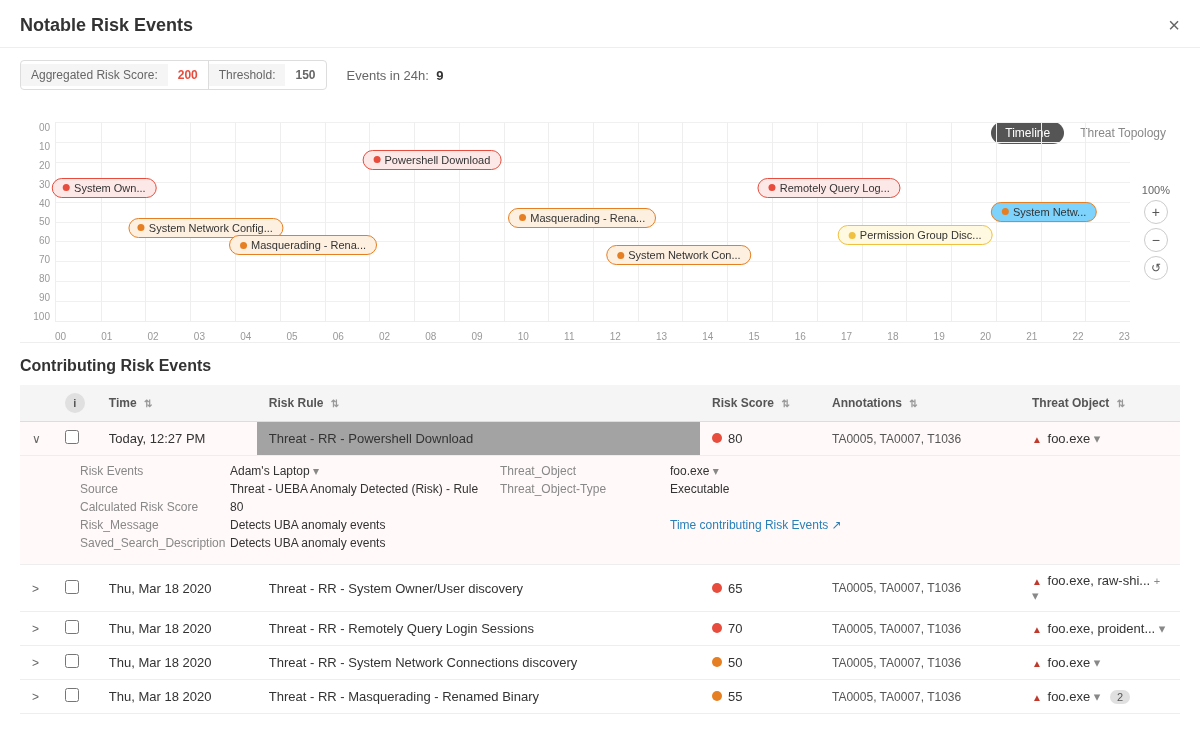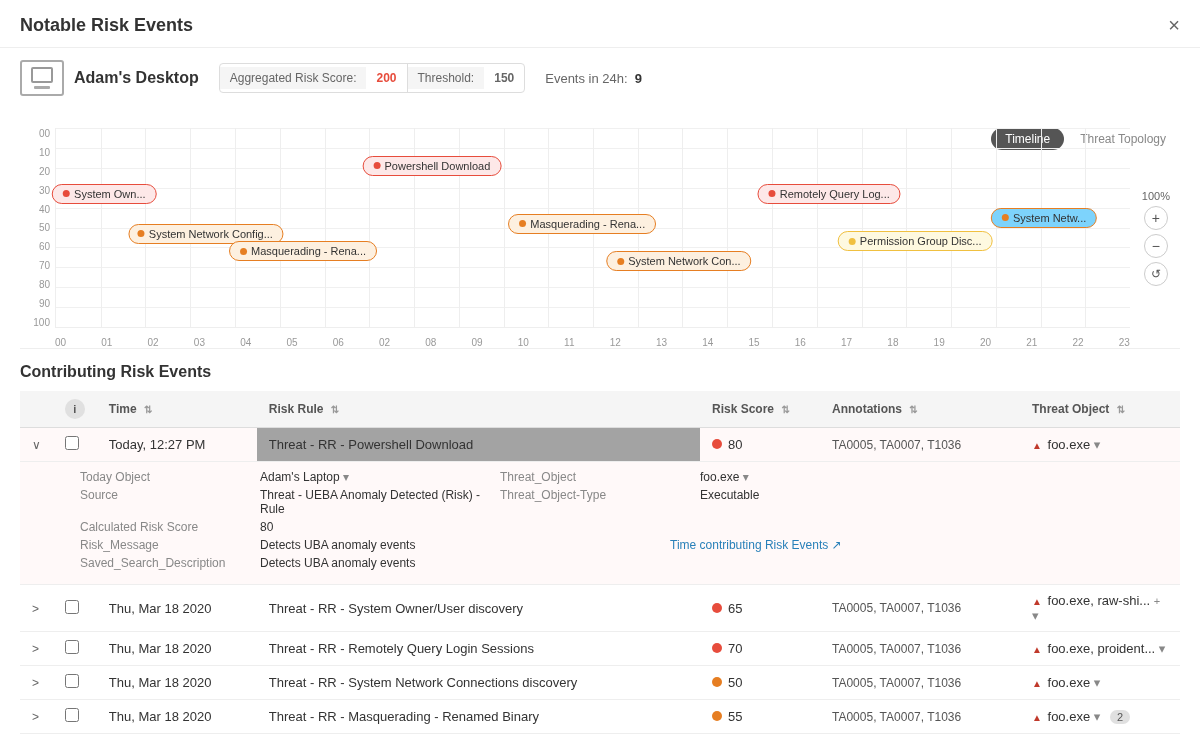--- a/index.html
+++ b/index.html
@@ -51,47 +51,41 @@
     tr.detail-row td { background: #fff9f9; padding: 6px 12px; }
     .expand-btn { cursor: pointer; background: none; border: none; font-size: 12px; color: #666; }
     .checkbox { width: 14px; height: 14px; cursor: pointer; }
     .risk-dot { display: inline-block; width: 10px; height: 10px; border-radius: 50%; margin-right: 6px; }
     .annotations-text { font-size: 12px; color: #555; }
     .threat-obj-link { color: #333; font-weight: 500; text-decoration: none; }
     .threat-icon { color: #c0392b; font-size: 10px; margin-right: 2px; }
     .info-btn { width: 20px; height: 20px; border-radius: 50%; background: #e0e0e0; display: inline-flex; align-items: center; justify-content: center; font-size: 11px; font-weight: 700; cursor: pointer; color: #555; }
     .detail-grid { display: grid; grid-template-columns: 140px 260px 160px auto; gap: 4px 10px; }
     .detail-label { color: #888; font-size: 12px; }
-    .detail-value { font-size: 12px; color: #333; margin-left: 30px; }
+    .detail-value { font-size: 12px; color: #333; }
     .link-blue { color: #2980b9; text-decoration: none; font-size: 12px; }
     .col-expand { width: 30px; }
     .col-check { width: 30px; }
     .col-time { width: 160px; }
     .col-score { width: 120px; }
     .col-annot { width: 200px; }
     .col-threat { width: 160px; }
     .badge-2 { background: #e0e0e0; border-radius: 10px; padding: 1px 7px; font-size: 11px; color: #555; margin-left: 6px; }
   </style>
 </head>
 <body>
 
 <div class="modal">
 
   <div class="modal-header">
     <span class="modal-title">Notable Risk Events</span>
     <button class="close-btn">×</button>
   </div>
 
   <div class="device-header">
-    <div style="display:flex;align-items:center;gap:10px;">
-      <div class="device-icon">
-        <div style="width:22px;height:16px;border:2px solid #999;border-radius:2px;"></div>
-      </div>
-      <span class="device-name">Adam's Desktop</span>
-    </div>
     <div class="score-box">
       <span class="score-label">Aggregated Risk Score:</span>
       <span class="score-value">200</span>
       <div class="score-sep"></div>
       <span class="score-label">Threshold:</span>
       <span class="threshold-value">150</span>
     </div>
     <div class="events-info">
       <span>Events in 24h:</span>
       &nbsp;<span class="events-count">9</span>
@@ -265,21 +259,21 @@
             <td style="background:#fff9f9;">
               <span class="threat-icon">▲</span>
               <a class="threat-obj-link">foo.exe</a>
               <span style="cursor:pointer;color:#888;">▾</span>
             </td>
           </tr>
 
           <tr class="detail-row">
             <td colspan="7" style="background:#fff9f9;padding:8px 20px 14px 60px;">
               <div class="detail-grid">
-                <span class="detail-label">Today Object</span>
+                <span class="detail-label">Risk Events</span>
                 <span class="detail-value">Adam's Laptop <span style="color:#888;cursor:pointer;">▾</span></span>
                 <span class="detail-label">Threat_Object</span>
                 <span class="detail-value">foo.exe <span style="color:#888;cursor:pointer;">▾</span></span>
 
                 <span class="detail-label">Source</span>
                 <span class="detail-value">Threat - UEBA Anomaly Detected (Risk) - Rule</span>
                 <span class="detail-label">Threat_Object-Type</span>
                 <span class="detail-value">Executable</span>
 
                 <span class="detail-label">Calculated Risk Score</span>

